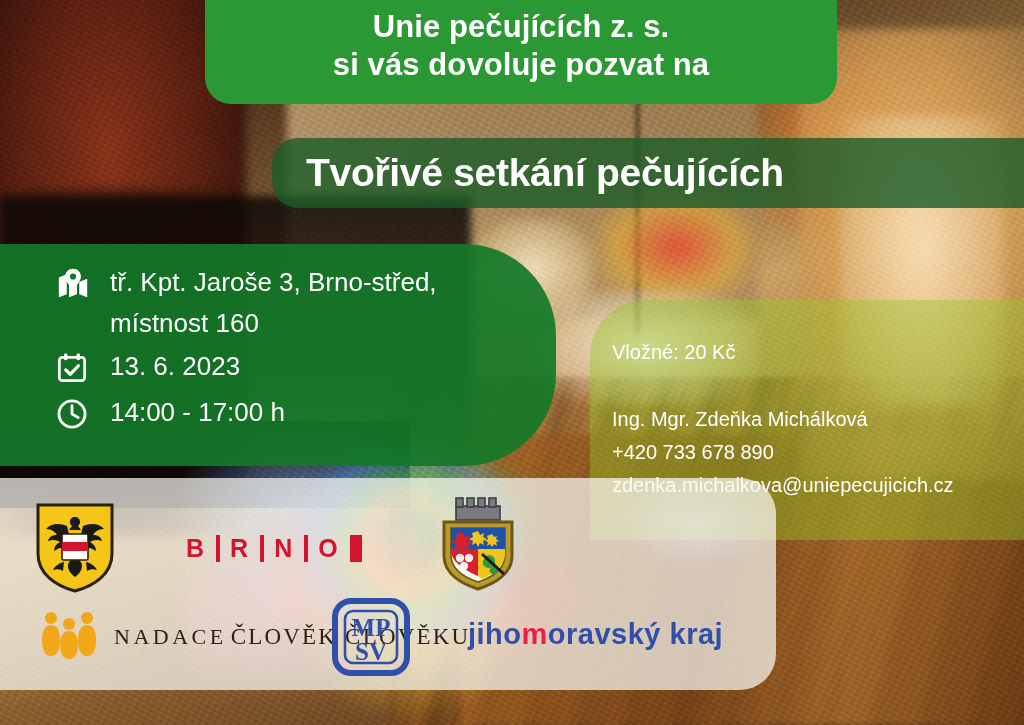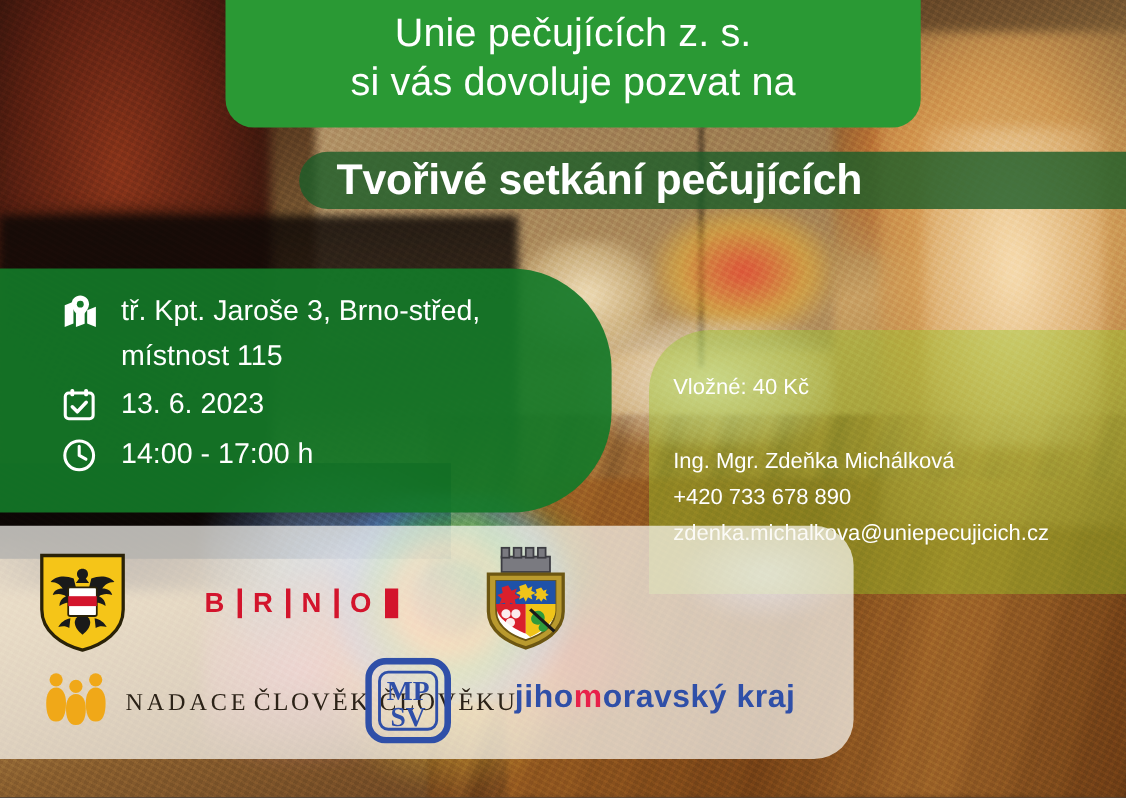--- a/index.html
+++ b/index.html
@@ -238,31 +238,32 @@
     left: 205px;
     top: -18px;
     width: 584px;
     padding: 26px 24px 20px;
     background: #2a9934;
     border-radius: 0 0 26px 26px;
     text-align: center;
     color: #ffffff;
   }
   .banner-top .line {
-    font-size: 36px;
+    font-size: 31px;
     line-height: 1.22;
     letter-spacing: 0.1px;
+    font-weight: bold;
   }
 
   .banner-title {
     position: absolute;
     left: 272px;
     top: 138px;
     right: 0;
-    height: 52px;
+    height: 70px;
     background: rgba(26,92,40,0.80);
     border-radius: 26px 0 0 26px;
     display: flex;
     align-items: center;
     padding-left: 34px;
     box-sizing: border-box;
   }
   .banner-title .ttl {
     color: #ffffff;
     font-size: 39px;
@@ -455,21 +456,21 @@
         <svg width="34" height="34" viewBox="0 0 24 24">
           <path d="M2 7.4 L7.6 5.1 L7.6 19.2 L2 21.4 Z" fill="#ffffff"></path>
           <path d="M16.4 10.6 L22 8.3 L22 21.4 L16.4 19.2 Z" fill="#ffffff"></path>
           <path d="M9.2 12.4 L12 13.6 L14.8 12.4 L14.8 19.3 L9.2 21.4 Z" fill="#ffffff"></path>
           <path d="M12 1.2 C8.9 1.2 6.4 3.7 6.4 6.8 C6.4 10.6 12 15.6 12 15.6 C12 15.6 17.6 10.6 17.6 6.8 C17.6 3.7 15.1 1.2 12 1.2 Z" fill="#ffffff"></path>
           <circle cx="12" cy="6.7" r="2.2" fill="#147828"></circle>
         </svg>
       </div>
       <div class="info-text">
         <span>tř. Kpt. Jaroše 3, Brno-střed,</span>
-        <span class="sub">místnost 115</span>
+        <span class="sub">místnost 160</span>
       </div>
     </div>
 
     <div class="info-row">
       <div class="info-icon">
         <svg width="32" height="32" viewBox="0 0 24 24">
           <rect x="2.5" y="4" width="19" height="17.5" rx="2.4" fill="none" stroke="#ffffff" stroke-width="2.1"></rect>
           <rect x="6" y="1.2" width="2.6" height="5" rx="1.1" fill="#ffffff"></rect>
           <rect x="15.4" y="1.2" width="2.6" height="5" rx="1.1" fill="#ffffff"></rect>
           <path d="M7.3 13.4 L10.7 16.8 L16.8 10.3" fill="none" stroke="#ffffff" stroke-width="2.4" stroke-linecap="round" stroke-linejoin="round"></path>
@@ -484,21 +485,21 @@
           <circle cx="12" cy="12" r="9.8" fill="none" stroke="#ffffff" stroke-width="2.1"></circle>
           <path d="M12 5.8 L12 12 L16.6 14.6" fill="none" stroke="#ffffff" stroke-width="2.1" stroke-linecap="round" stroke-linejoin="round"></path>
         </svg>
       </div>
       <div class="info-text">14:00 - 17:00 h</div>
     </div>
 
   </div>
 
   <div class="panel-right">
-    <div class="pr-line">Vložné: 40 Kč</div>
+    <div class="pr-line">Vložné: 20 Kč</div>
     <div class="pr-gap"></div>
     <div class="pr-line">Ing. Mgr. Zdeňka Michálková</div>
     <div class="pr-line">+420 733 678 890</div>
     <div class="pr-line">zdenka.michalkova@uniepecujicich.cz</div>
   </div>
 
   <div class="logo-strip">
 
     <div class="logo-row-top">
 

